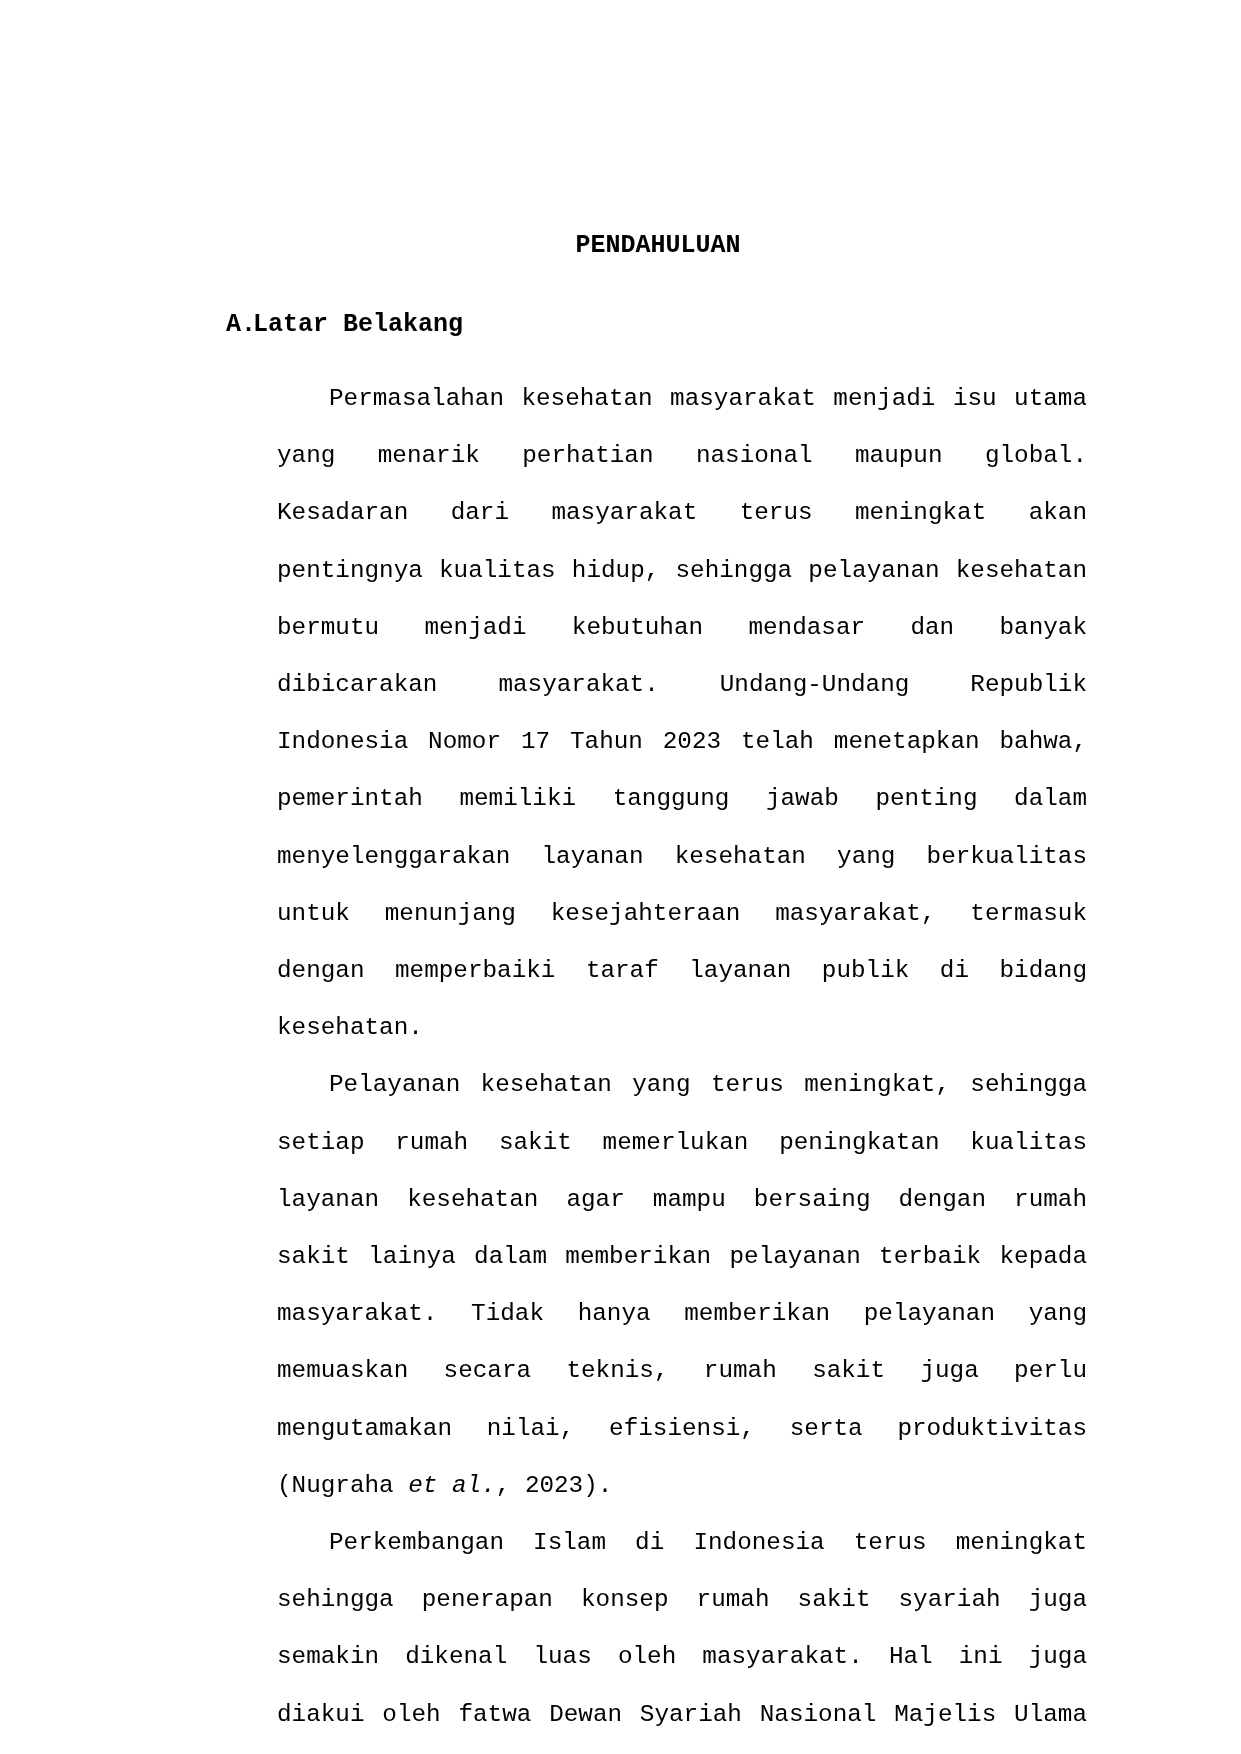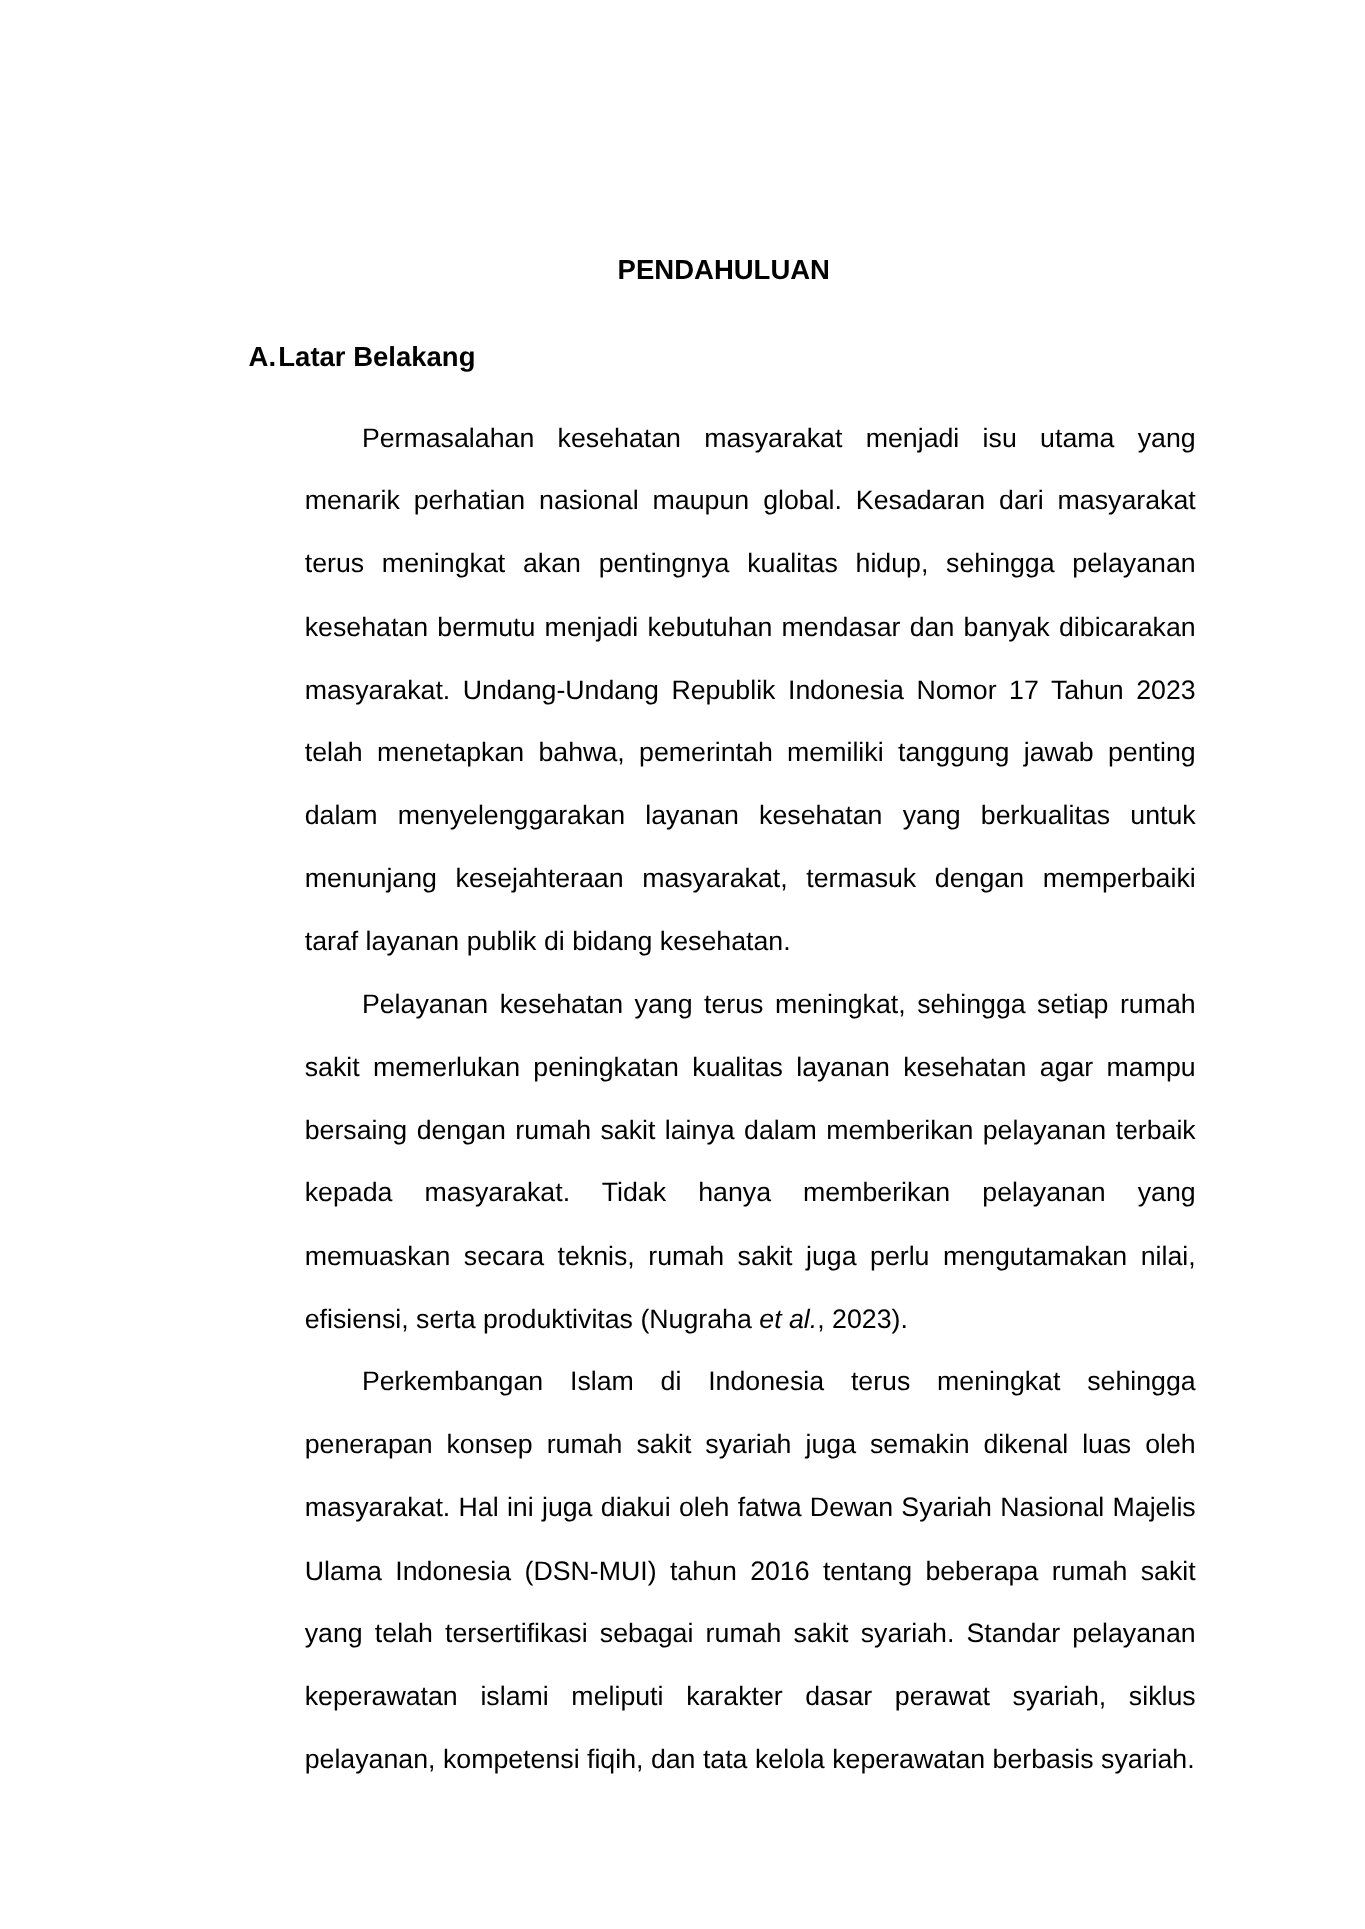--- a/index.html
+++ b/index.html
@@ -6,21 +6,21 @@
     margin: 0;
     padding: 0;
     background: #ffffff;
   }
   .page {
     position: relative;
     width: 1241px;
     height: 1754px;
     background: #ffffff;
     color: #000000;
-    font-family: Liberation Sans, sans-serif;
+    font-family: Liberation Mono, monospace;
     overflow: hidden;
   }
   .doc-title {
     position: absolute;
     left: 253px;
     top: 229px;
     width: 810px;
     margin: 0;
     text-align: center;
     font-size: 25px;

